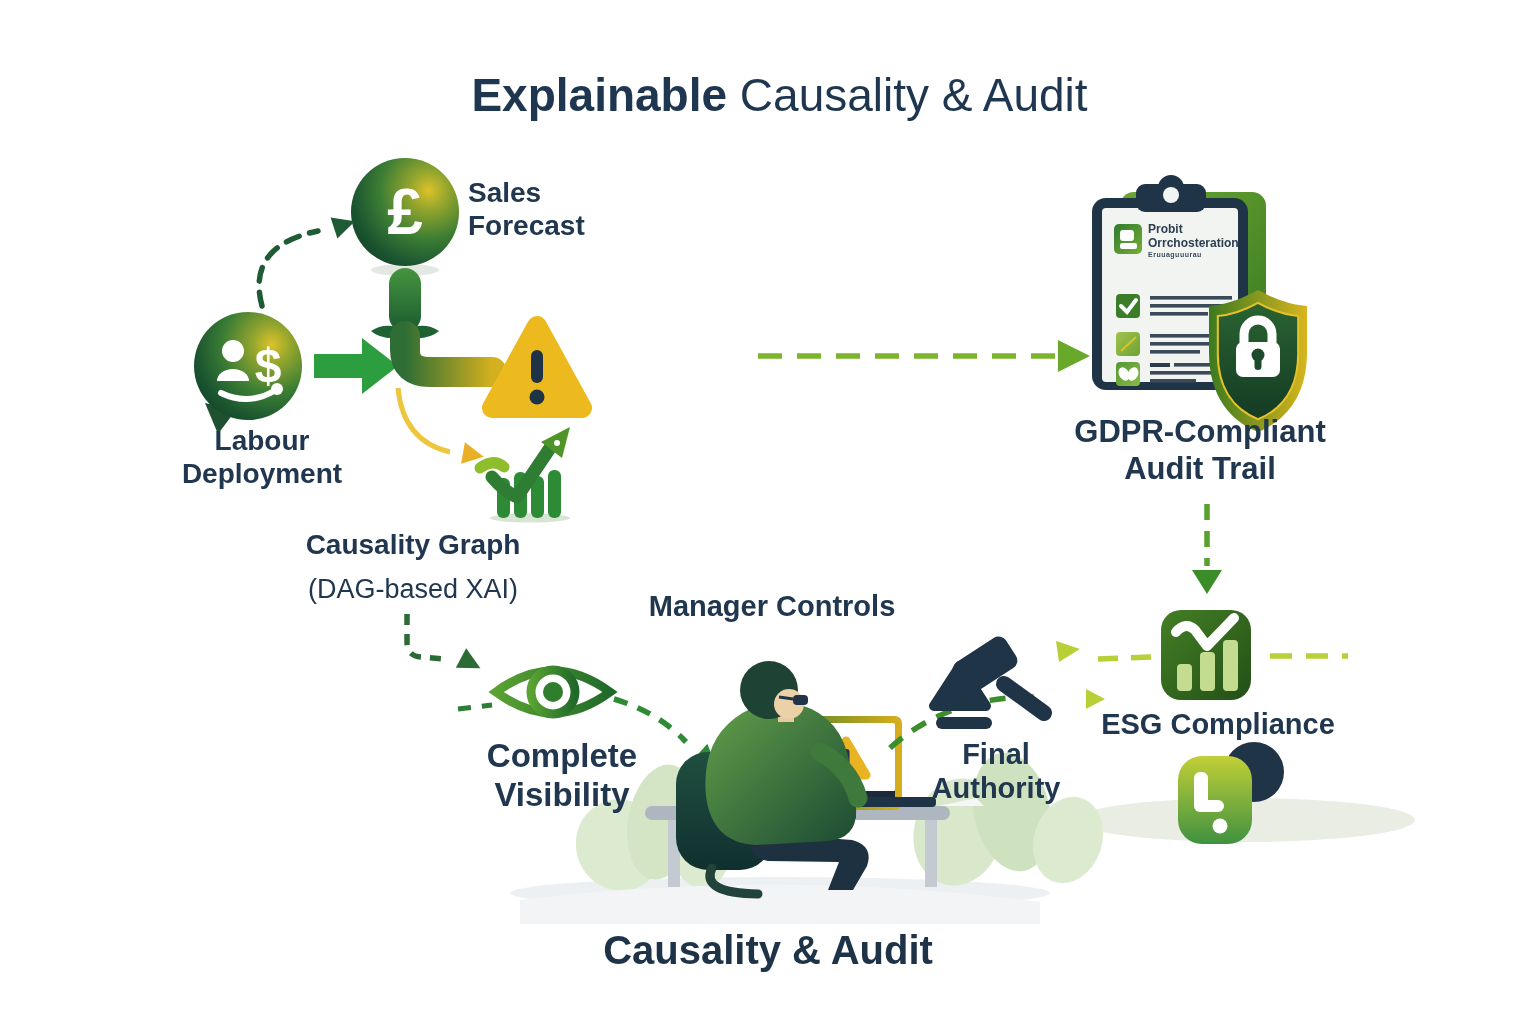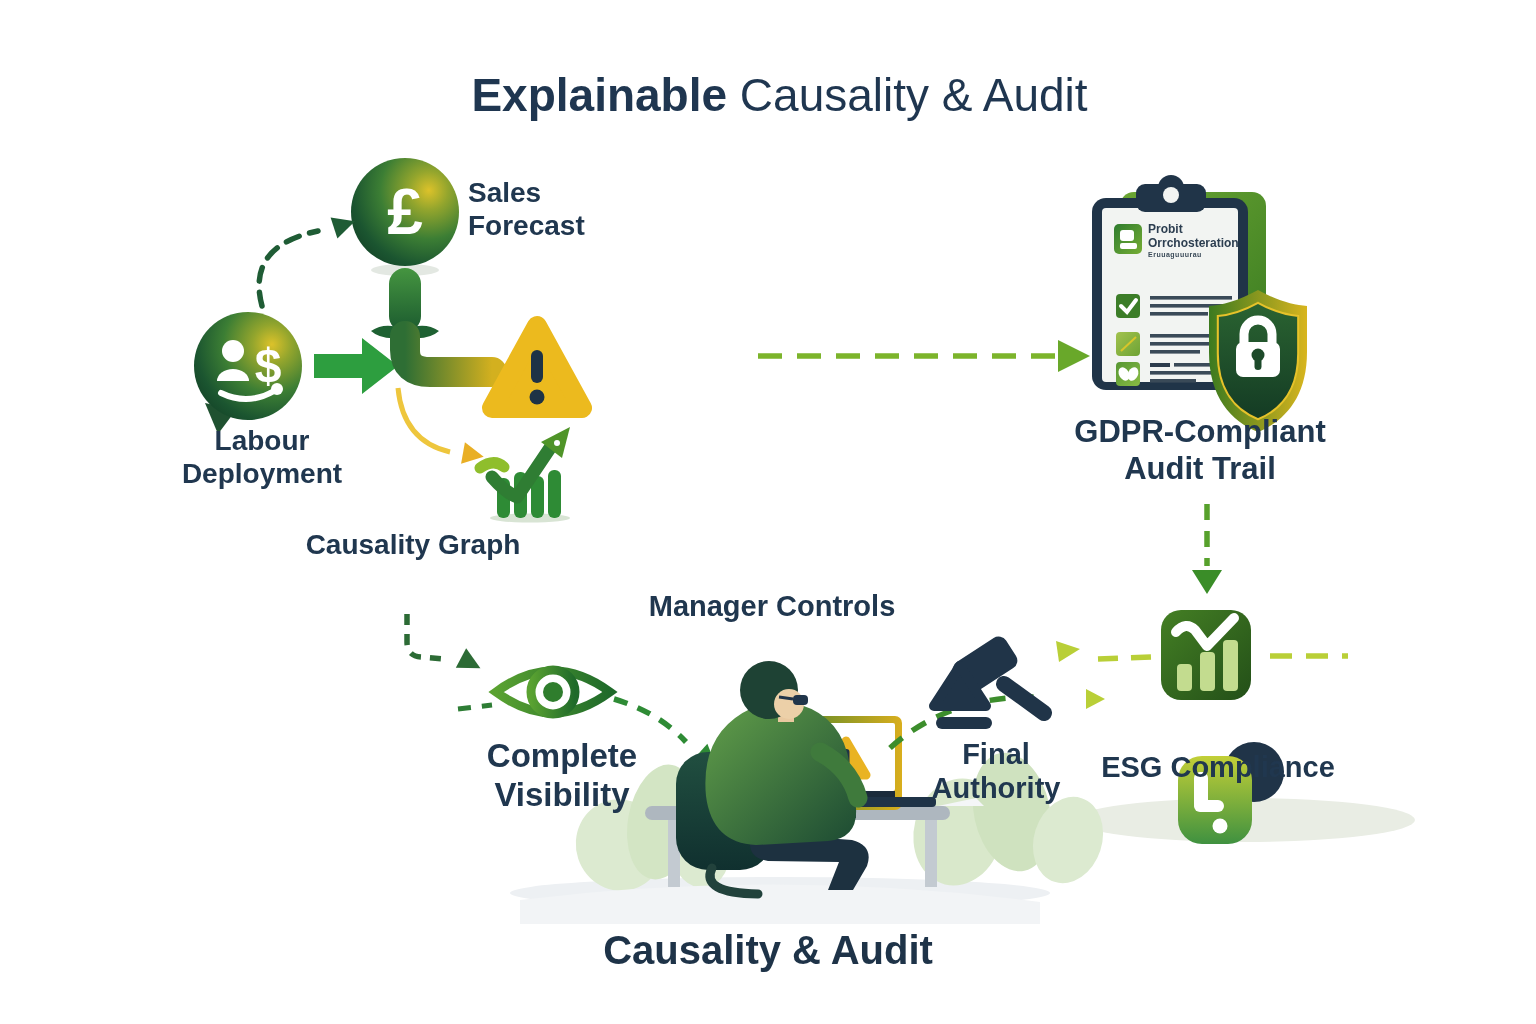--- a/index.html
+++ b/index.html
@@ -301,39 +301,40 @@
   <div>Forecast</div>
 </div>
 
 <div class="lbl" style="left:262px;top:424px;font-size:28px;">
   <div>Labour</div>
   <div>Deployment</div>
 </div>
 
 
 <div class="lbl" style="left:413px;top:528px;font-size:28px;font-weight:800;">Causality Graph</div>
+<div class="lbl" style="left:413px;top:574px;font-size:27px;font-weight:400;">(DAG-based XAI)</div>
 
 <div class="lbl" style="left:772px;top:589px;font-size:29px;">Manager Controls</div>
 
 <div class="lbl" style="left:562px;top:737px;font-size:33px;">
   <div>Complete</div>
   <div>Visibility</div>
 </div>
 
 <div class="lbl" style="left:996px;top:737px;font-size:29px;">
   <div>Final</div>
   <div>Authority</div>
 </div>
 
 <div class="lbl" style="left:1200px;top:414px;font-size:31px;">
   <div>GDPR-Compliant</div>
   <div>Audit Trail</div>
 </div>
 
-<div class="lbl" style="left:1218px;top:707px;font-size:29px;margin-top:43px;">ESG Compliance</div>
+<div class="lbl" style="left:1218px;top:707px;font-size:29px;">ESG Compliance</div>
 
 <div class="clip-head">
   <div class="t">Probit</div>
   <div class="t">Orrchosteration</div>
   <div class="s">Eruuaguuurau</div>
 </div>
 
 <div class="footer-title">Causality &amp; Audit</div>
 
 </div>

